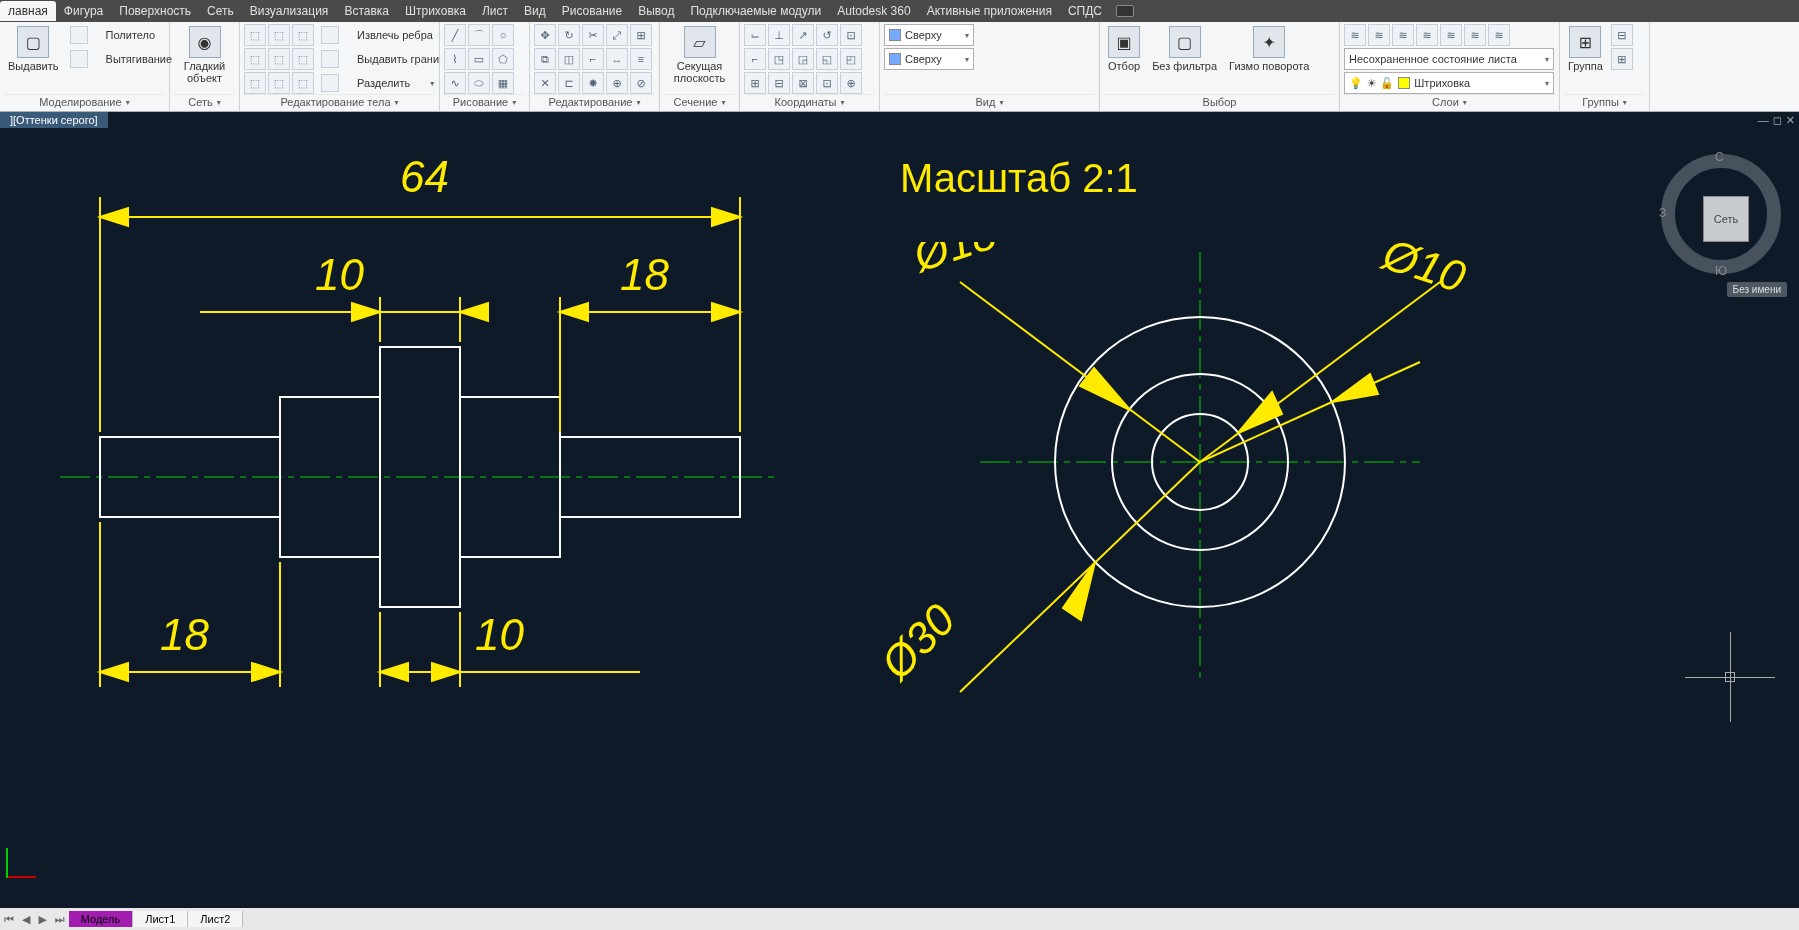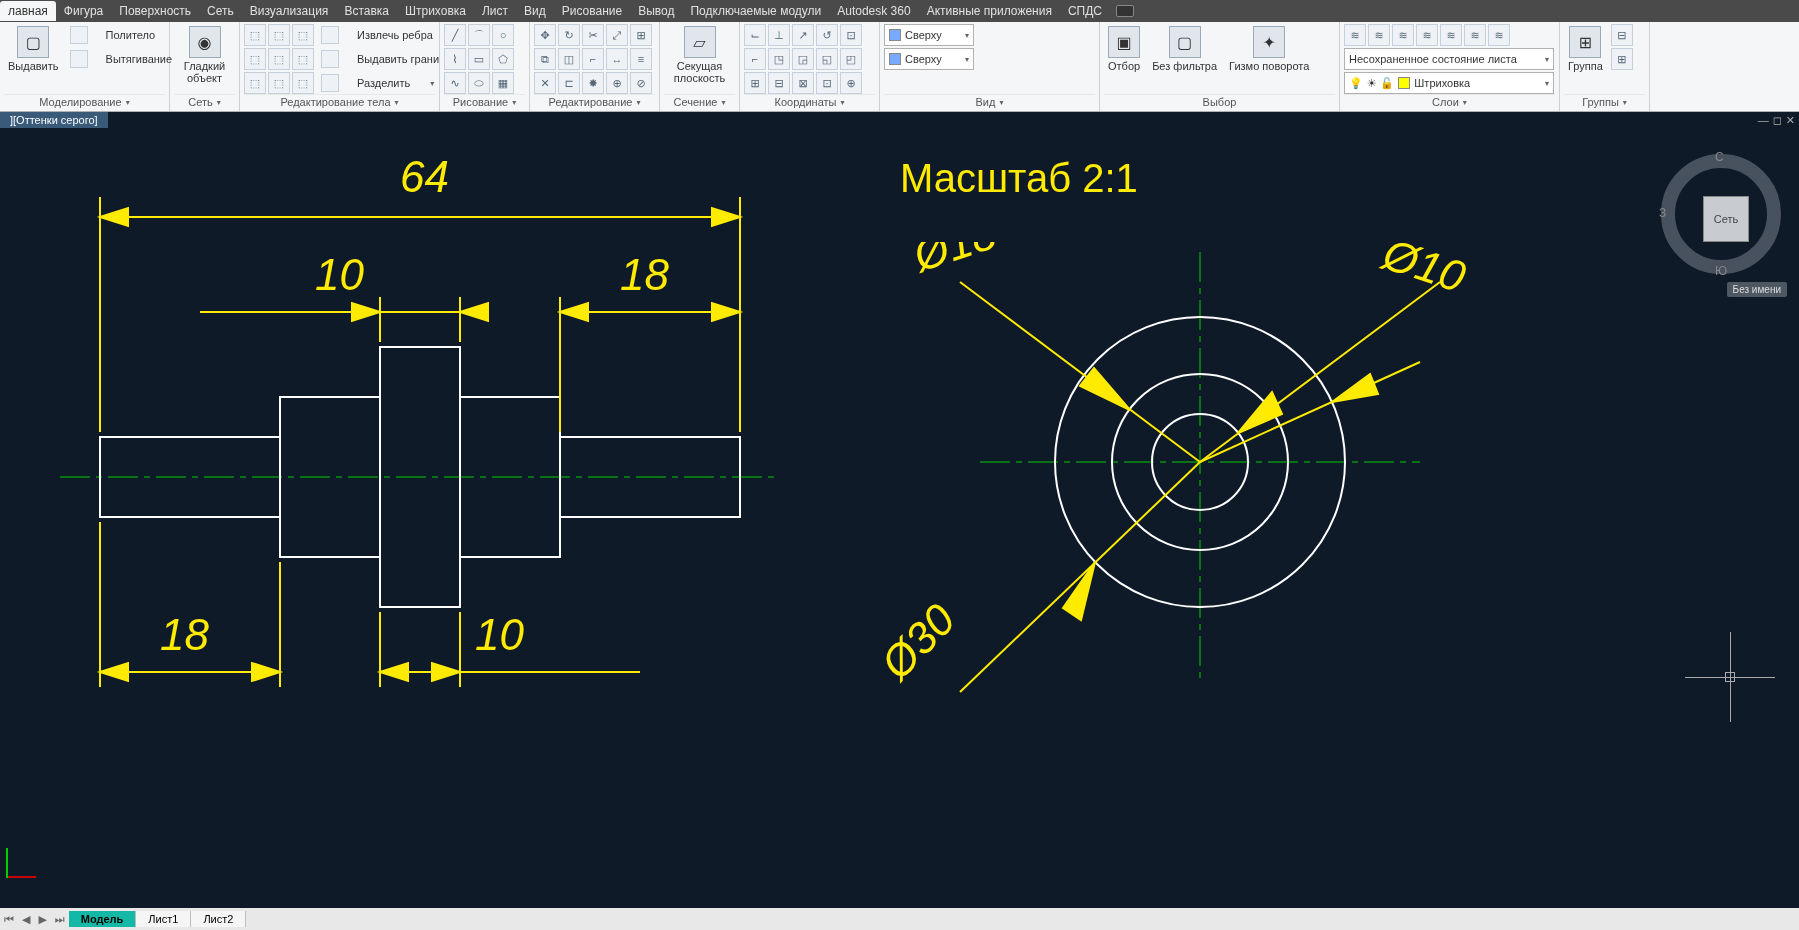--- a/index.html
+++ b/index.html
@@ -29,21 +29,21 @@
 
 
 .canvas { position:absolute; left:0; top:112px; right:0; bottom:22px; background:#0e1a27; }
 .doc-tab { position:absolute; left:0; top:0; background:#3a5a7a; color:#fff; font-size:11px; padding:2px 10px; }
 .win-ctrl { position:absolute; right:4px; top:2px; display:flex; gap:4px; color:#aaa; font-size:11px; }
 .win-ctrl span { cursor:pointer; }
 
 
 .btabs { position:absolute; left:0; bottom:0; right:0; height:22px; background:#e8e8e8; display:flex; align-items:center; font-size:11px; }
 .btabs .bt { padding:2px 12px; border-right:1px solid #bbb; background:#f5f5f5; cursor:pointer; }
-.btabs .bt.active { background:#14b8a6; font-weight:bold; }
+.btabs .bt.active { background:#a21caf; font-weight:normal; }
 .btabs .nav { padding:2px 4px; color:#666; cursor:pointer; }
 
 
 .vcube { position:absolute; right:18px; top:42px; width:120px; height:120px; }
 .vcube .ring { position:absolute; inset:0; border:14px solid rgba(180,190,200,0.35); border-radius:50%; }
 .vcube .face { position:absolute; left:42px; top:42px; width:46px; height:46px; background:#c8ccd0; border:1px solid #888; display:flex; align-items:center; justify-content:center; font-size:11px; color:#444; cursor:pointer; }
 .vcube .dir { position:absolute; color:#888; font-size:12px; }
 .noname { position:absolute; right:12px; top:170px; background:rgba(120,130,140,0.6); color:#ddd; font-size:10px; padding:2px 6px; border-radius:2px; }
 
 

